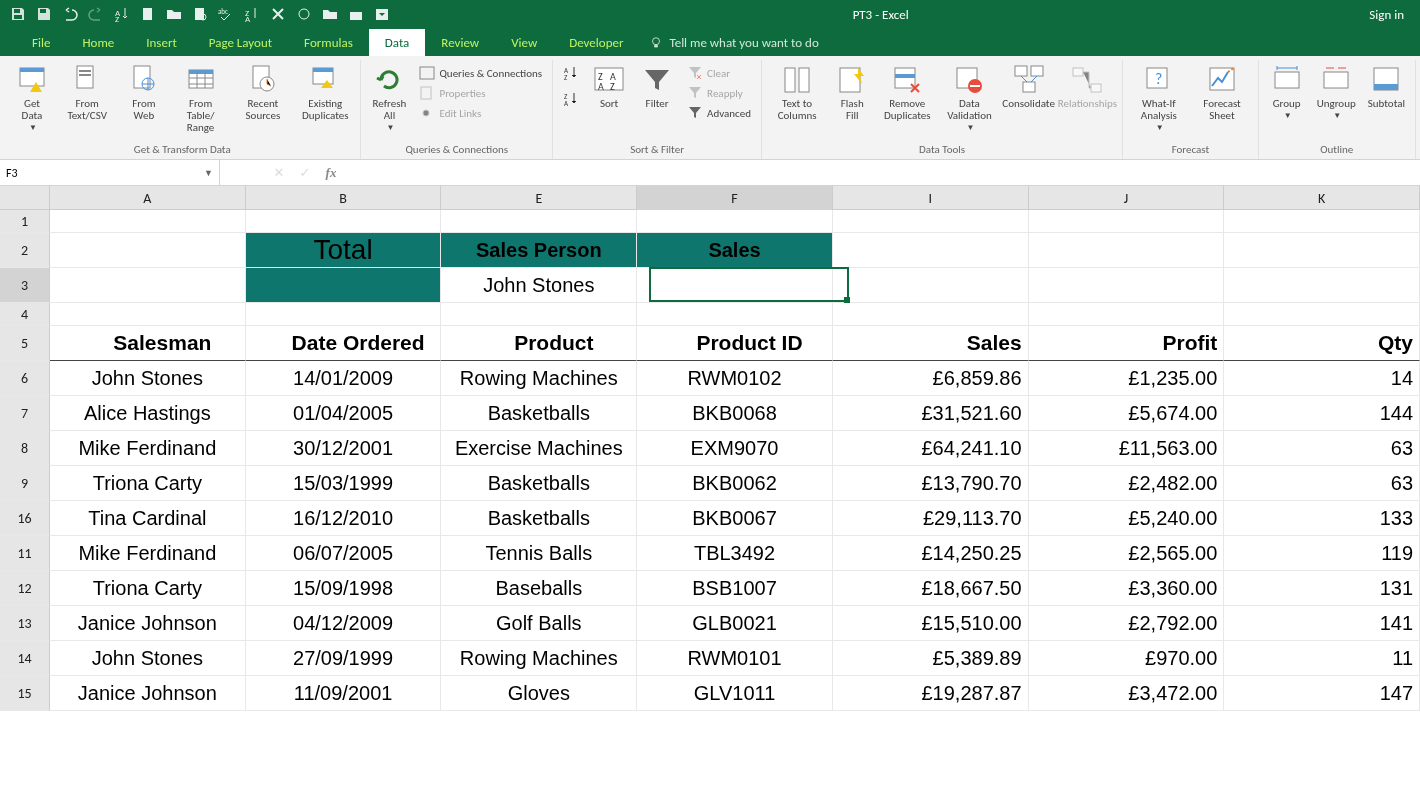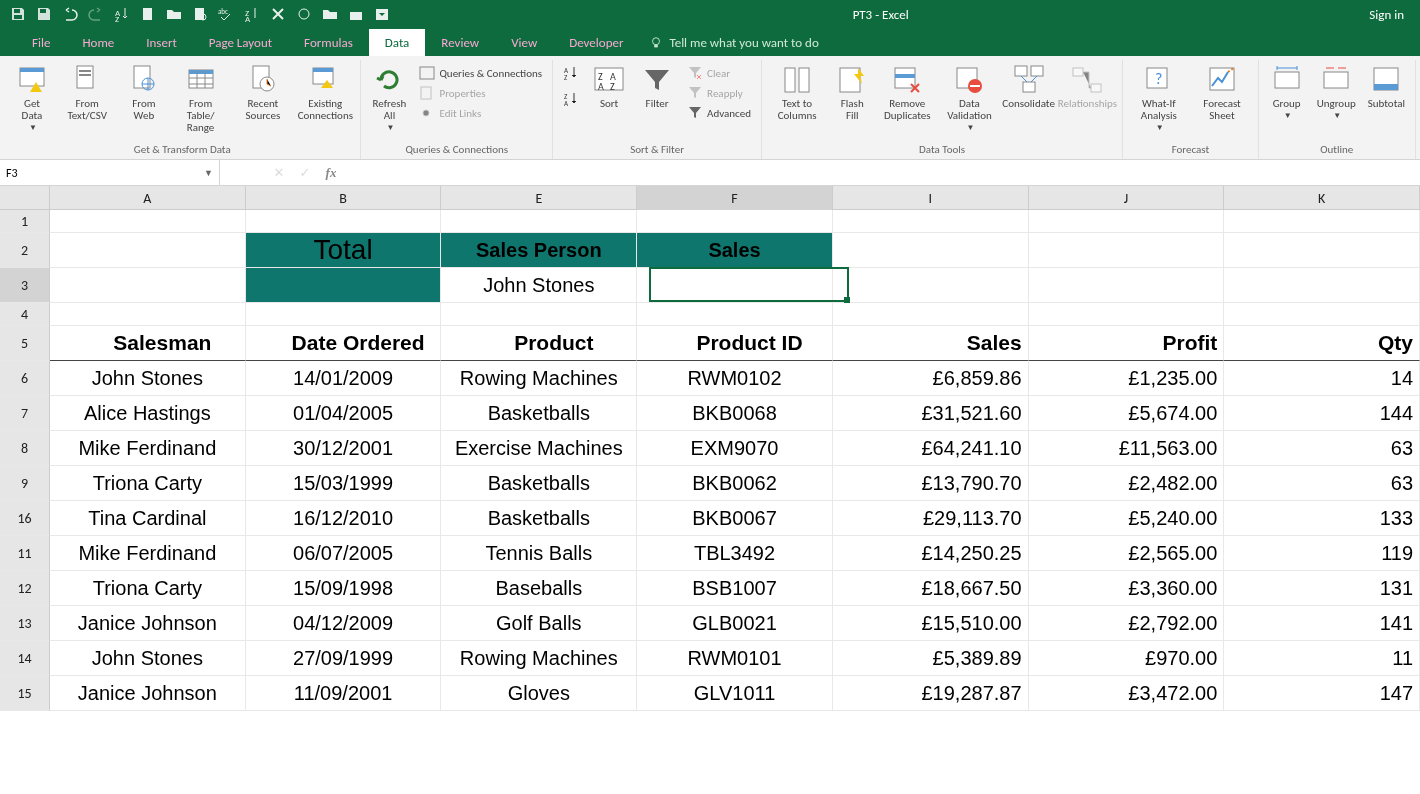--- a/index.html
+++ b/index.html
@@ -8,21 +8,21 @@
 
 .title-bar { background:#0e6b3e; height:28px; display:flex; align-items:center; color:#fff; font-size:12px; padding:0 8px; }
 .qat { display:flex; gap:6px; align-items:center; }
 .qat-item { width:20px; height:20px; display:flex; align-items:center; justify-content:center; opacity:.9; }
 .qat-item svg { width:16px; height:16px; }
 .title-center { flex:1; text-align:center; font-size:13px; }
 .signin { font-size:13px; padding-right:8px; }
 
 
 .tab-strip { background:#0e6b3e; height:28px; display:flex; align-items:flex-end; padding-left:16px; gap:0; }
-.tab { color:#f9a8d4; font-size:13px; padding:6px 16px; cursor:pointer; }
+.tab { color:#bef264; font-size:13px; padding:6px 16px; cursor:pointer; }
 .tab.active { background:#fff; color:#0e6b3e; }
 .tab.file { background:#0e6b3e; }
 .tellme { color:#d0e8d8; font-size:13px; padding:6px 10px; display:flex; align-items:center; gap:6px; }
 .bulb { width:14px; height:14px; }
 
 
 .ribbon { background:#f3f3f3; height:104px; border-bottom:1px solid #d4d4d4; display:flex; padding:4px 4px 0 4px; }
 .group { border-right:1px solid #e1e1e1; display:flex; flex-direction:column; justify-content:space-between; padding:2px 6px 0 6px; }
 .group-row { display:flex; gap:4px; align-items:flex-start; }
 .group-label { font-size:11px; color:#666; text-align:center; padding:2px 0 3px; }
@@ -246,21 +246,21 @@
         </div>
       <div class="btn-lg">
           <div class="ic">
             <svg viewBox="0 0 32 32">
               <rect x="4" y="4" width="20" height="16" fill="#fff" stroke="#888"></rect>
               <rect x="4" y="4" width="20" height="4" fill="#5b9bd5"></rect>
               <path fill="#f2c811" d="M18 16l6 8-12 0z"></path>
             </svg>
           </div>
           <div class="lbl">Existing
-Connections</div>
+Duplicates</div>
         </div>
     </div>
     <div class="group-label">Get &amp; Transform Data</div>
   </div>
 
   <div class="group">
     <div class="group-row">
       <div class="btn-lg">
           <div class="ic">
             <svg viewBox="0 0 32 32">

